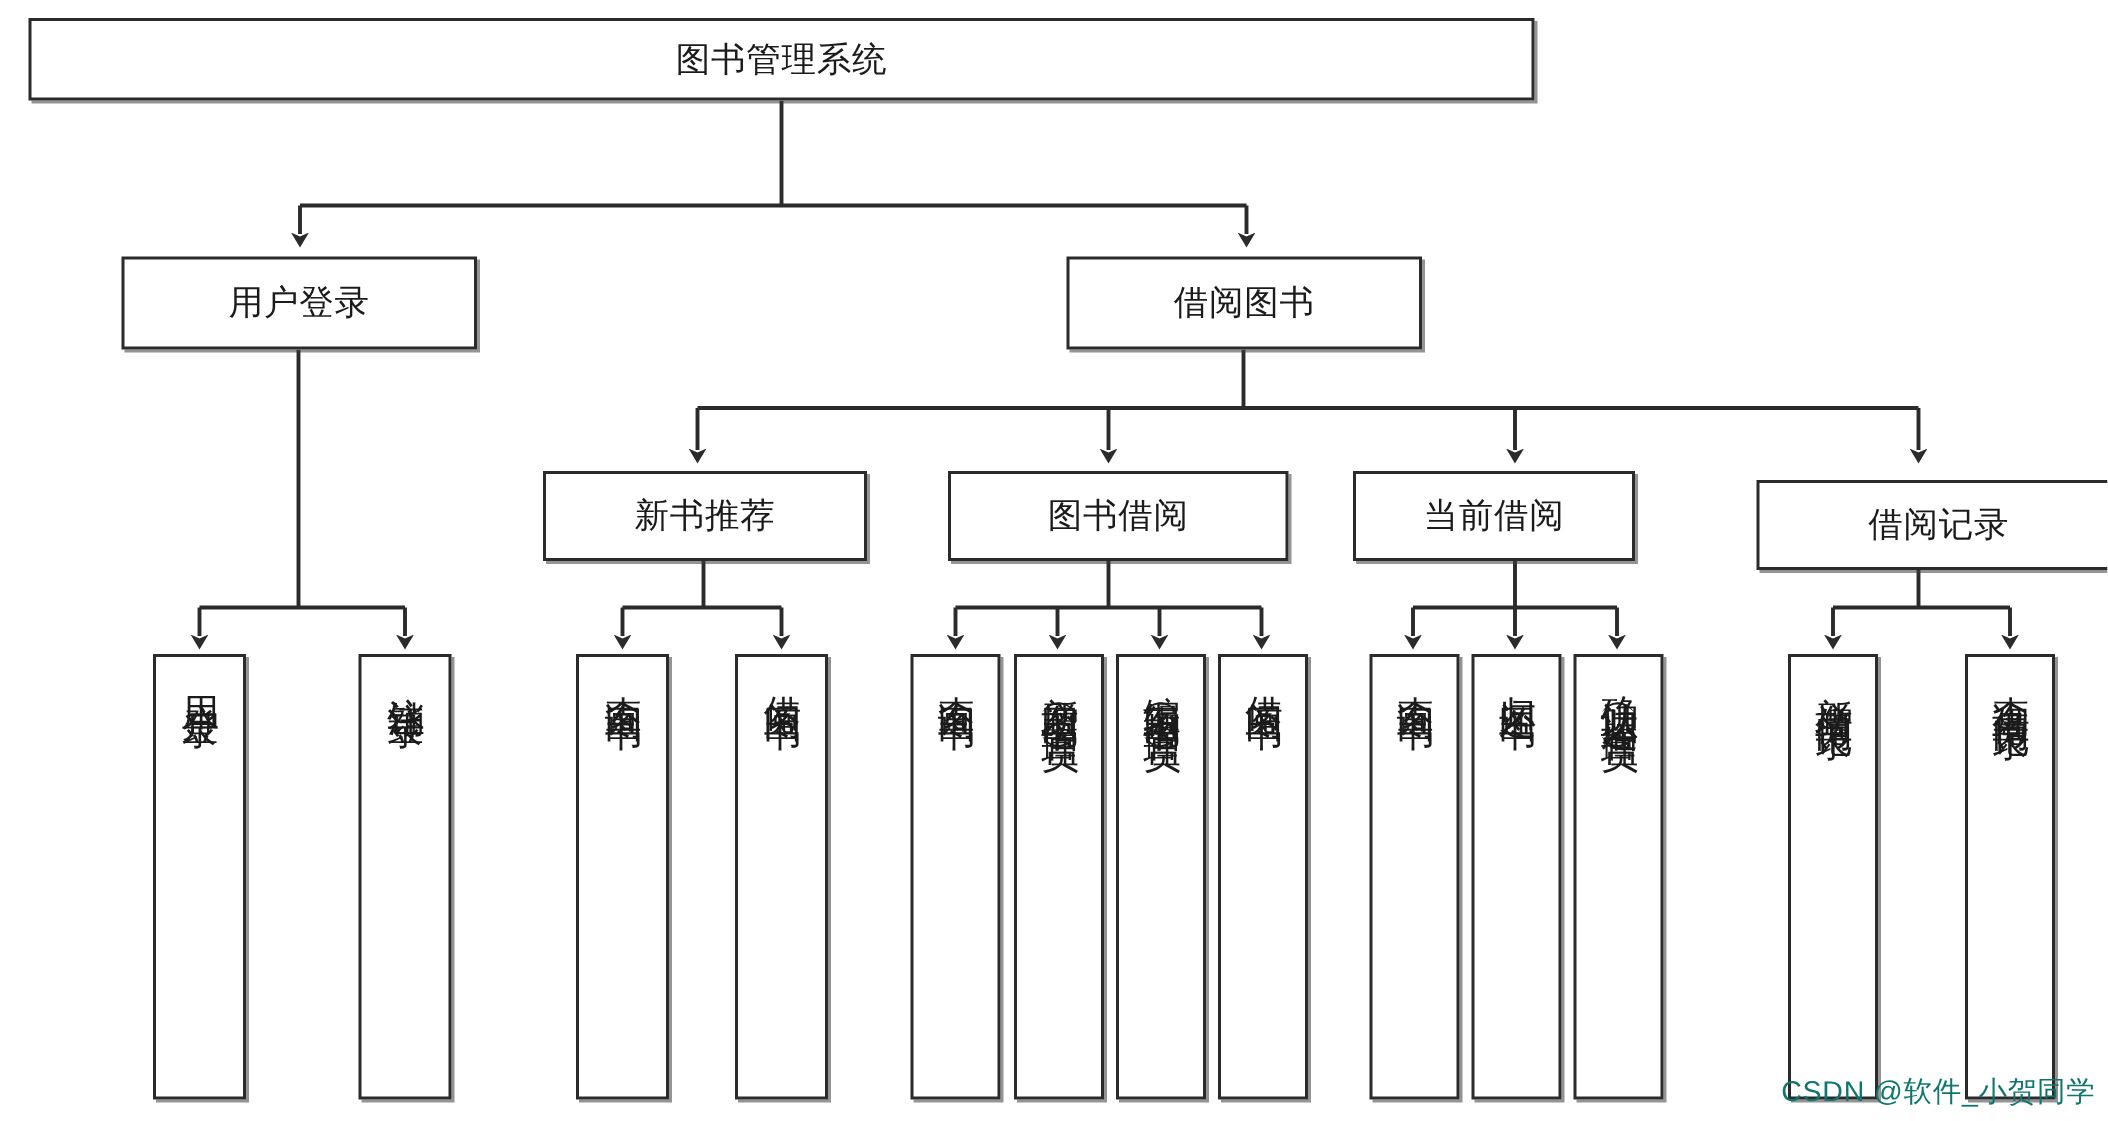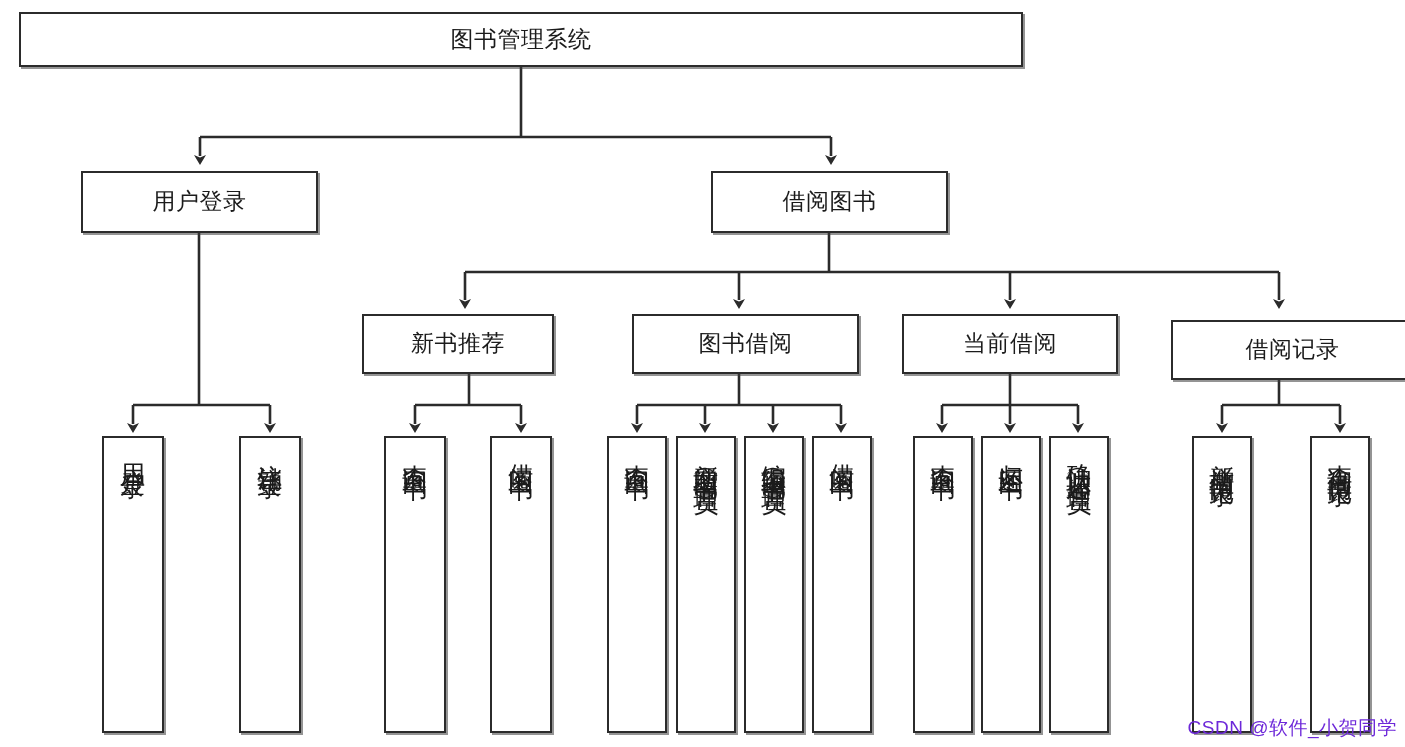--- a/index.html
+++ b/index.html
@@ -62,21 +62,21 @@
     font-size: 25px;
     line-height: 1.05;
     letter-spacing: 4px;
     white-space: normal;
   }
   .watermark {
     position: absolute;
     right: 8px;
     bottom: 6px;
     font-size: 19px;
-    color: #6d28d9;
+    color: #0f766e;
     letter-spacing: 0.5px;
     user-select: none;
     white-space: nowrap;
     margin-top: 40px;
   }
 </style>
 </head>
 <body>
 
 <div id="canvas">
@@ -135,27 +135,27 @@
     <span class="label">图书管理系统</span>
   </div>
 
   <div class="node horiz" style="left:81px; top:171px; width:237px; height:62px;">
     <span class="label">用户登录</span>
   </div>
   <div class="node horiz" style="left:711px; top:171px; width:237px; height:62px;">
     <span class="label">借阅图书</span>
   </div>
 
-  <div class="node horiz" style="left:362px; top:314px; width:192px; height:60px;">
+  <div class="node horiz" style="left:362px; top:314px; width:216px; height:60px;">
     <span class="label">新书推荐</span>
   </div>
   <div class="node horiz" style="left:632px; top:314px; width:227px; height:60px;">
     <span class="label">图书借阅</span>
   </div>
-  <div class="node horiz" style="left:902px; top:314px; width:216px; height:60px;">
+  <div class="node horiz" style="left:902px; top:314px; width:188px; height:60px;">
     <span class="label">当前借阅</span>
   </div>
   <div class="node horiz" style="left:1171px; top:320px; width:243px; height:60px;">
     <span class="label">借阅记录</span>
   </div>
 
   <div class="node vert" style="left:102px; top:436px; width:62px; height:297px;">
     <span class="label">用户登录</span>
   </div>
   <div class="node vert" style="left:239px; top:436px; width:62px; height:297px;">

